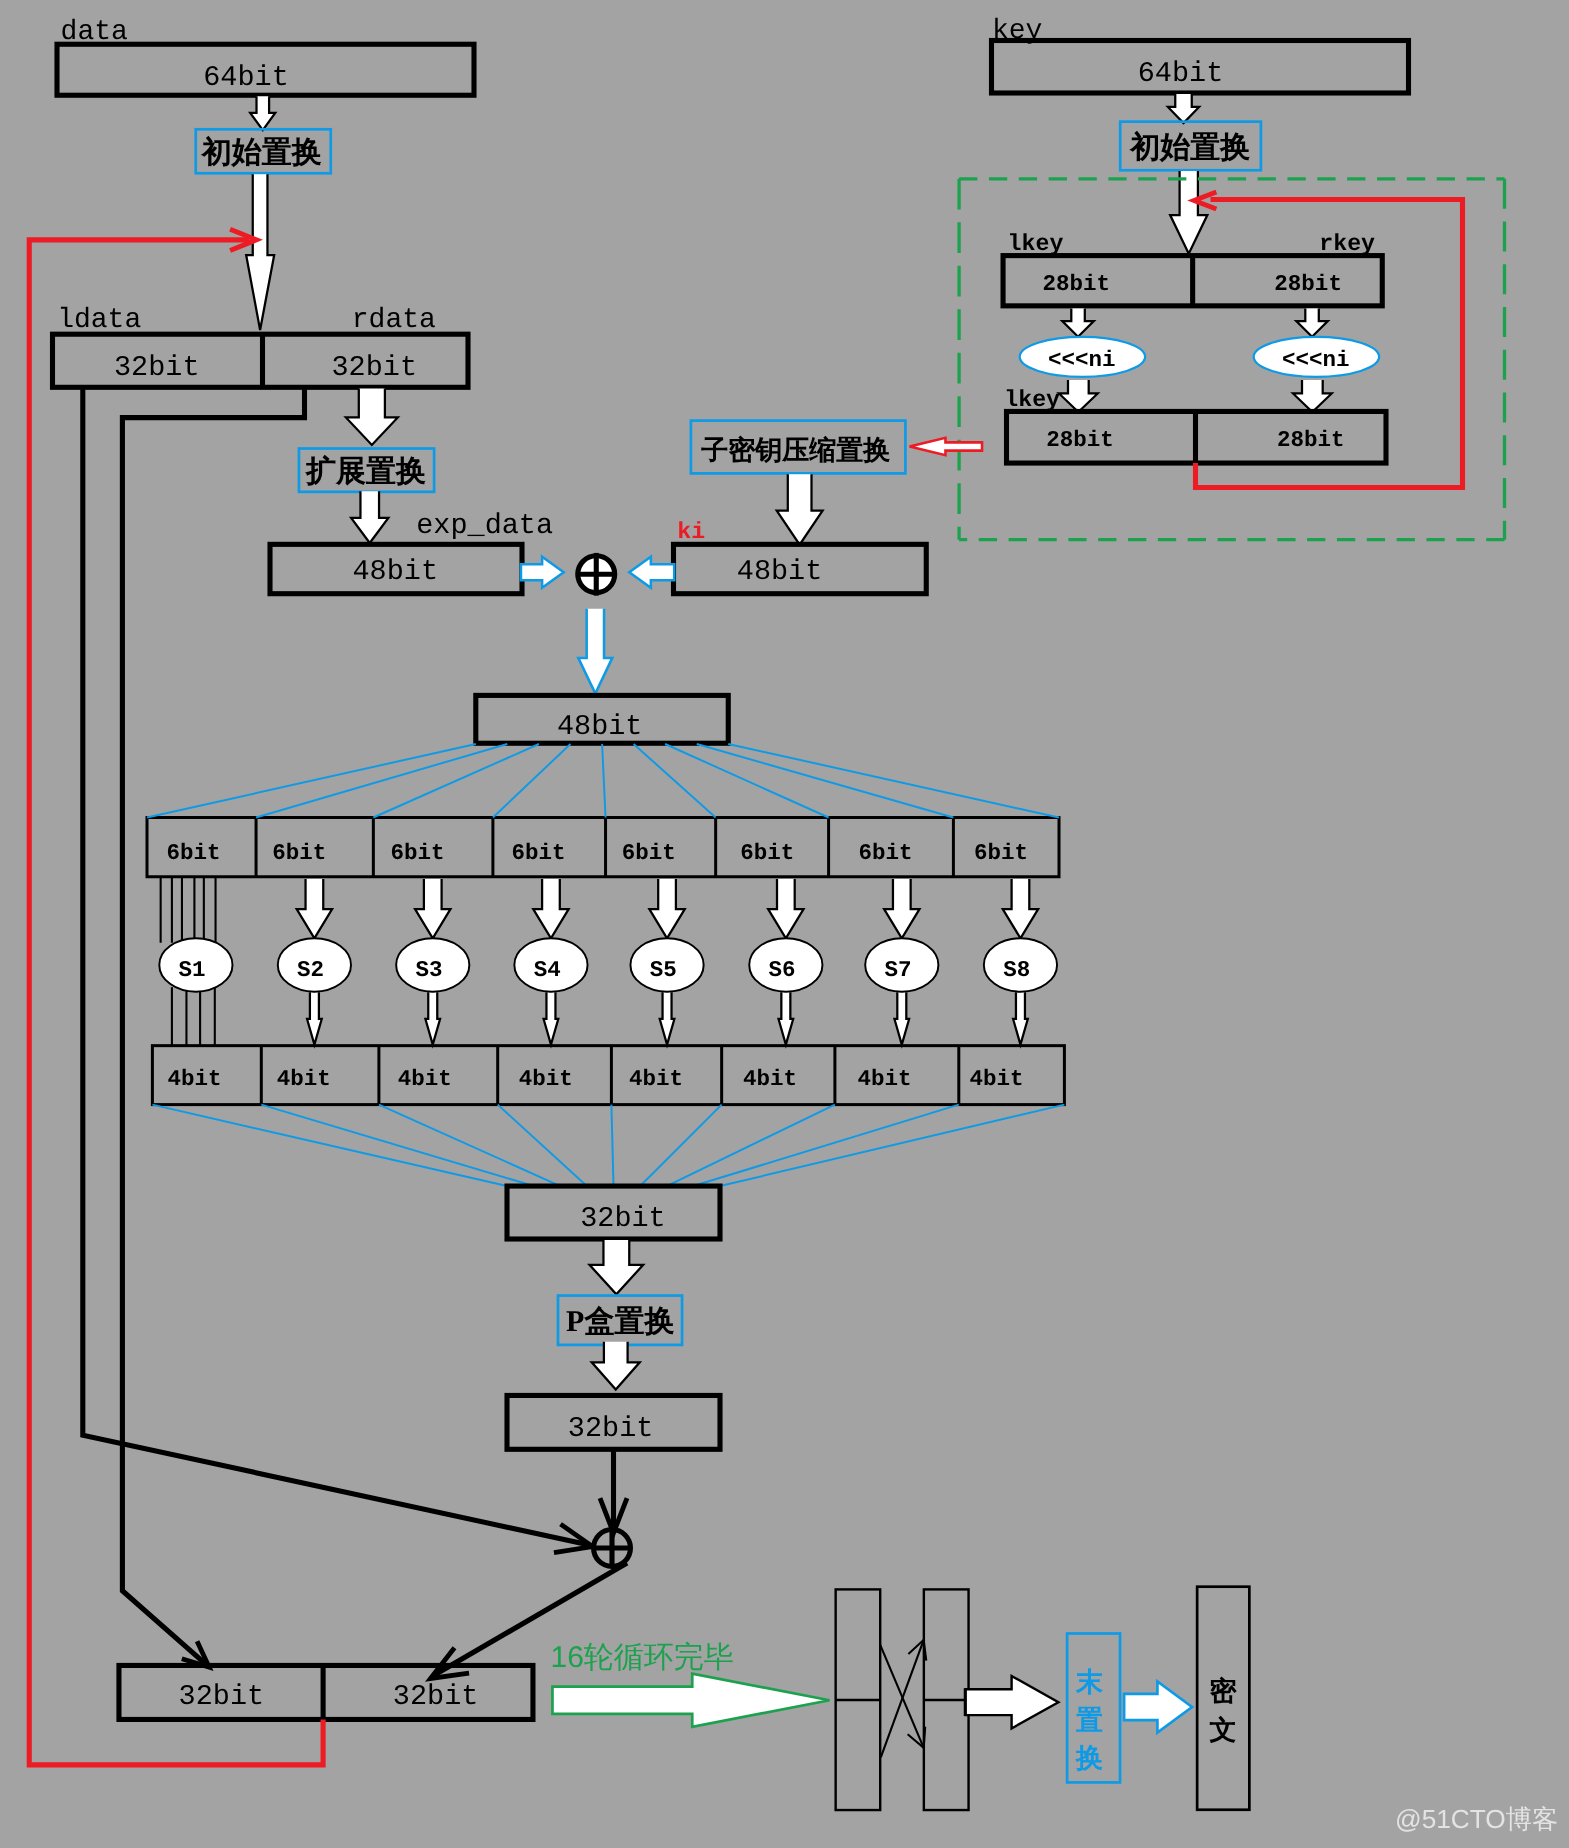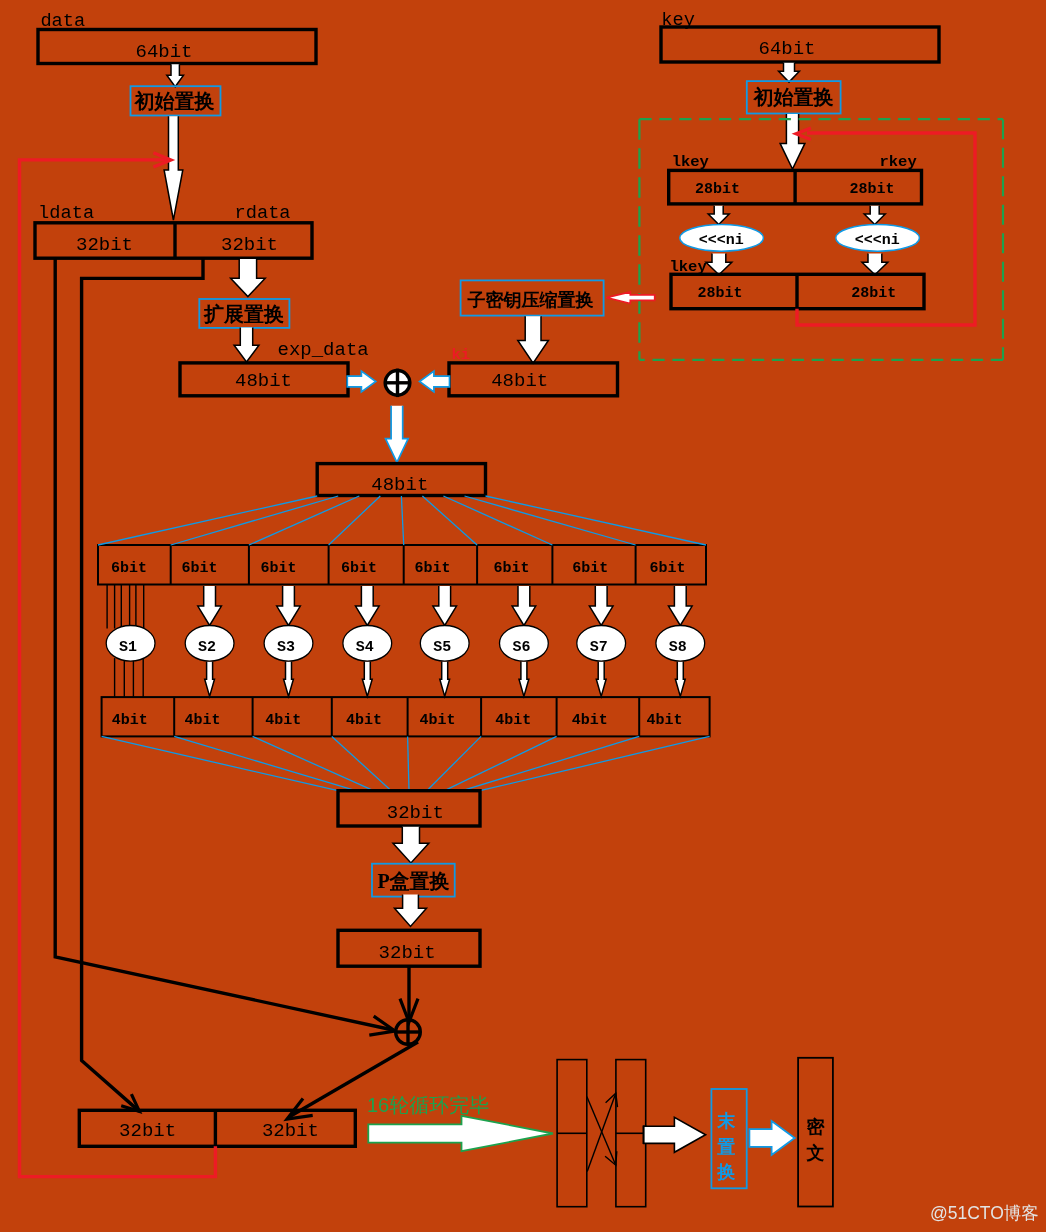--- a/index.html
+++ b/index.html
@@ -1,18 +1,18 @@
 <!DOCTYPE html>
 <html><head>
 <meta charset="utf-8">
 <title>DES</title>
 <style>
   html,body{margin:0;padding:0;background:#ffffff;}
   body{width:1046px;height:1232px;overflow:hidden;}
-  #stage{position:relative;width:1046px;height:1232px;background:#c2410c;}
+  #stage{position:relative;width:1046px;height:1232px;background:#a3a3a3;}
   svg#root{position:absolute;left:0;top:0;display:block;}
   .mono{font-family:"Liberation Mono",monospace;font-weight:400;}
   .monob{font-family:"Liberation Mono",monospace;font-weight:700;}
   .cjk{font-family:"Liberation Serif",serif;font-weight:700;}
   .cjks{font-family:"Liberation Sans",sans-serif;font-weight:400;}
 </style>
 </head>
 <body>
 
 <div id="stage">

